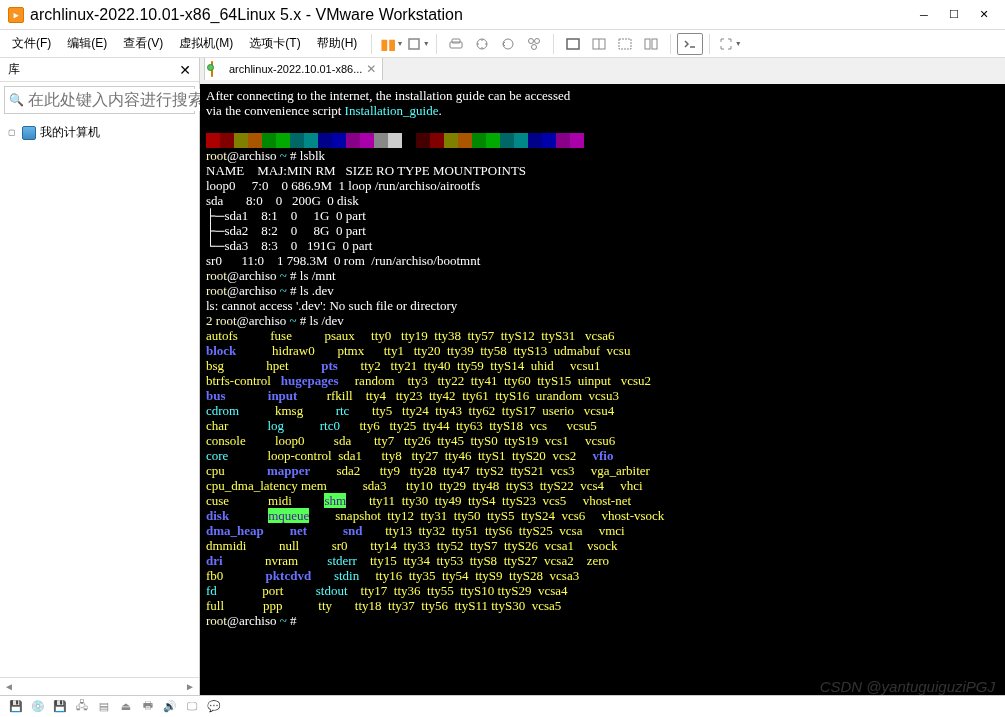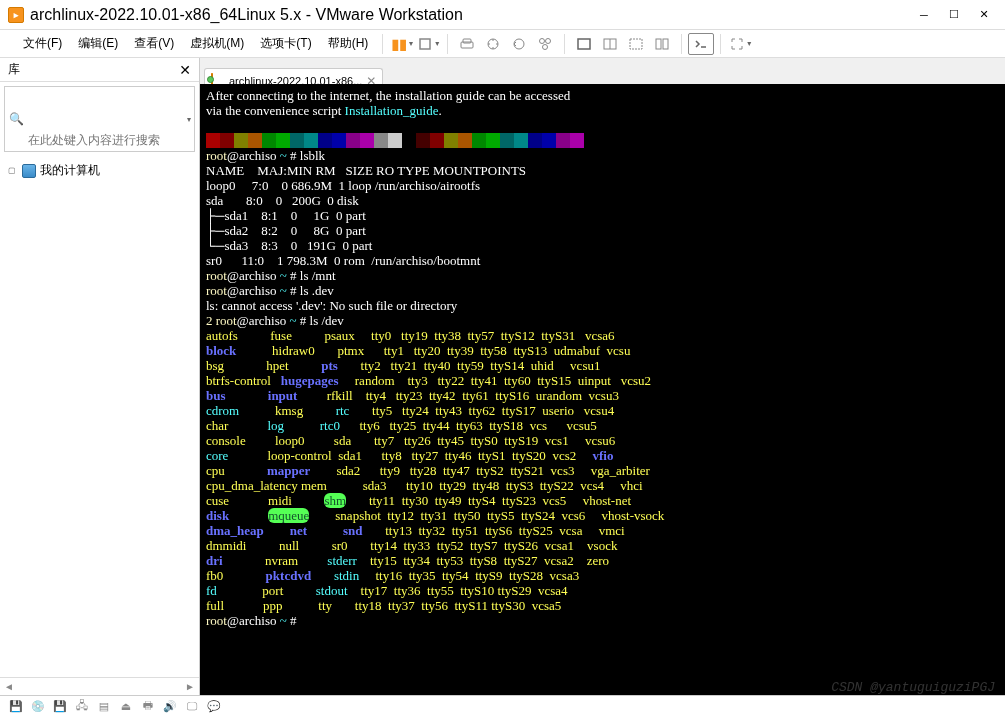--- a/index.html
+++ b/index.html
@@ -2,64 +2,64 @@
 <html><head>
 <meta charset="utf-8">
 <style>
 * { box-sizing: border-box; margin: 0; padding: 0; }
 body { font-family: "Microsoft YaHei", sans-serif; font-size: 12px; background: #f0f0f0; width: 1005px; height: 717px; overflow: hidden; display: flex; flex-direction: column; }
 .titlebar { height: 30px; background: #fff; border-bottom: 1px solid #ddd; display: flex; align-items: center; padding: 0 8px; }
 .titlebar .icon { width: 16px; height: 16px; background: #f7931e; border: 1px solid #d47a00; border-radius: 2px; margin-right: 6px; display: flex; align-items: center; justify-content: center; color: white; font-size: 9px; font-weight: bold; }
 .titlebar .title { flex: 1; font-size: 16px; }
 .titlebar .winbtns { display: flex; gap: 4px; }
 .titlebar .winbtn { width: 26px; height: 20px; display: flex; align-items: center; justify-content: center; cursor: pointer; font-size: 11px; }
-.menubar { height: 28px; background: #fff; border-bottom: 1px solid #ddd; display: flex; align-items: center; padding: 0 15px; gap: 0; }
+.menubar { height: 28px; background: #fff; border-bottom: 1px solid #ddd; display: flex; align-items: center; padding: 0 4px; gap: 0; }
 .menubar .m { padding: 4px 8px; cursor: pointer; font-size: 12px; }
 .menubar .sep { width: 1px; height: 20px; background: #ddd; margin: 0 6px; }
 .menubar .tbtn { width: 26px; height: 22px; display: flex; align-items: center; justify-content: center; cursor: pointer; border-radius: 2px; }
 .menubar .tbtn svg { width: 16px; height: 16px; }
 .menubar .drop { font-size: 8px; margin-left: 2px; color: #666; }
 .menubar .pauseicon { color: #f7931e; font-size: 14px; font-weight: bold; }
 .main { flex: 1; display: flex; overflow: hidden; }
 .sidebar { width: 200px; background: #fff; border-right: 1px solid #ccc; display: flex; flex-direction: column; }
 .sidebar-hdr { height: 24px; display: flex; align-items: center; padding: 0 8px; border-bottom: 1px solid #ddd; }
 .sidebar-hdr .lbl { flex: 1; font-size: 12px; }
 .sidebar-hdr .close { cursor: pointer; font-size: 14px; }
 .search { margin: 4px; border: 1px solid #ccc; display: flex; align-items: center; padding: 2px 4px; }
 .search .sicon { color: #888; font-size: 12px; }
-.search input { border: none; outline: none; flex: 1; font-size: 12px; padding: 2px 4px; margin-top: 42px; }
+.search input { border: none; outline: none; flex: 1; font-size: 16px; padding: 2px 4px; }
 .search .dd { font-size: 8px; color: #666; }
 .tree { flex: 1; padding: 4px; overflow: auto; }
 .tree-item { display: flex; align-items: center; padding: 2px 4px; cursor: pointer; gap: 4px; }
 .tree-item .tog { width: 10px; font-size: 8px; color: #666; }
 .tree-item .ticon { width: 14px; height: 14px; display: flex; align-items: center; justify-content: center; }
 .tree-item.child { padding-left: 20px; }
 .tree-item .star { color: #f7b500; margin-left: auto; }
 .sidebar-bot { height: 18px; border-top: 1px solid #ddd; display: flex; align-items: center; padding: 0 4px; gap: 4px; }
 .sidebar-bot .arrow { font-size: 10px; color: #888; cursor: pointer; }
 .vmarea { flex: 1; display: flex; flex-direction: column; background: #f0f0f0; }
-.tabs { height: 26px; display: flex; align-items: flex-start; padding: 10px 4px; gap: 2px; }
+.tabs { height: 26px; display: flex; align-items: flex-end; padding: 4px 4px; gap: 2px; }
 .tab { height: 24px; background: #fff; border: 1px solid #ccc; border-bottom: none; border-radius: 3px 3px 0 0; display: flex; align-items: center; padding: 0 6px; gap: 4px; cursor: pointer; max-width: 200px; }
 .tab .ticon { width: 14px; height: 14px; }
 .tab .tlabel { font-size: 11px; overflow: hidden; text-overflow: ellipsis; white-space: nowrap; }
 .tab .tclose { font-size: 12px; color: #888; cursor: pointer; }
 .terminal { flex: 1; background: #000; color: #aaa; font-family: Liberation Serif, serif; font-size: 13px; padding: 4px 6px; overflow: hidden; line-height: 15px; white-space: pre; position: relative; }
 .terminal .white { color: #fff; }
 .terminal .cyan { color: #5ff; }
 .terminal .red { color: #fef9c3; }
 .terminal .yellow { color: #ff5; }
 .terminal .blue { color: #6971ff; font-weight: bold; }
 .terminal .lblue { color: #5ff; }
-.terminal .greenbg { background: #5f5; color: #14532d; border-radius: 6px; }
+.terminal .greenbg { background: #5f5; color: #4c1d95; }
 .colorbar { display: flex; height: 15px; }
 .colorbar span { display: inline-block; height: 15px; }
 .statusbar { height: 22px; background: #fff; border-top: 1px solid #ccc; display: flex; align-items: center; padding: 0 8px; font-size: 11px; gap: 6px; }
 .statusbar .msg { flex: 1; }
 .statusbar .sicon { width: 16px; height: 14px; display: flex; align-items: center; justify-content: center; cursor: pointer; color: #888; }
-.watermark { position: absolute; right: 10px; bottom: 22px; color: rgba(200,200,200,0.25); font-size: 13px; font-style: italic; font-family: Liberation Mono, monospace; pointer-events: none; }
+.watermark { position: absolute; right: 10px; bottom: 22px; color: rgba(200,200,200,0.25); font-size: 15px; font-style: italic; font-family: Liberation Sans, sans-serif; pointer-events: none; }
 .vmicon-sm { width:14px; height:14px; background:#f7931e; border:1px solid #d47a00; border-radius:2px; position:relative; }
 .vmicon-sm::after { content:''; position:absolute; top:2px; right:-2px; width:5px; height:5px; background:#5bc85b; border-radius:50%; border:1px solid #3a8a3a; }
 .compicon { width:14px; height:14px; background:linear-gradient(#69b4e8,#3a8bc8); border:1px solid #2a6a9a; border-radius:2px; }
 </style>
 </head>
 <body>
 
 <div class="titlebar">
   <div class="icon">▸</div>
   <div class="title">archlinux-2022.10.01-x86_64Linux 5.x - VMware Workstation</div>

